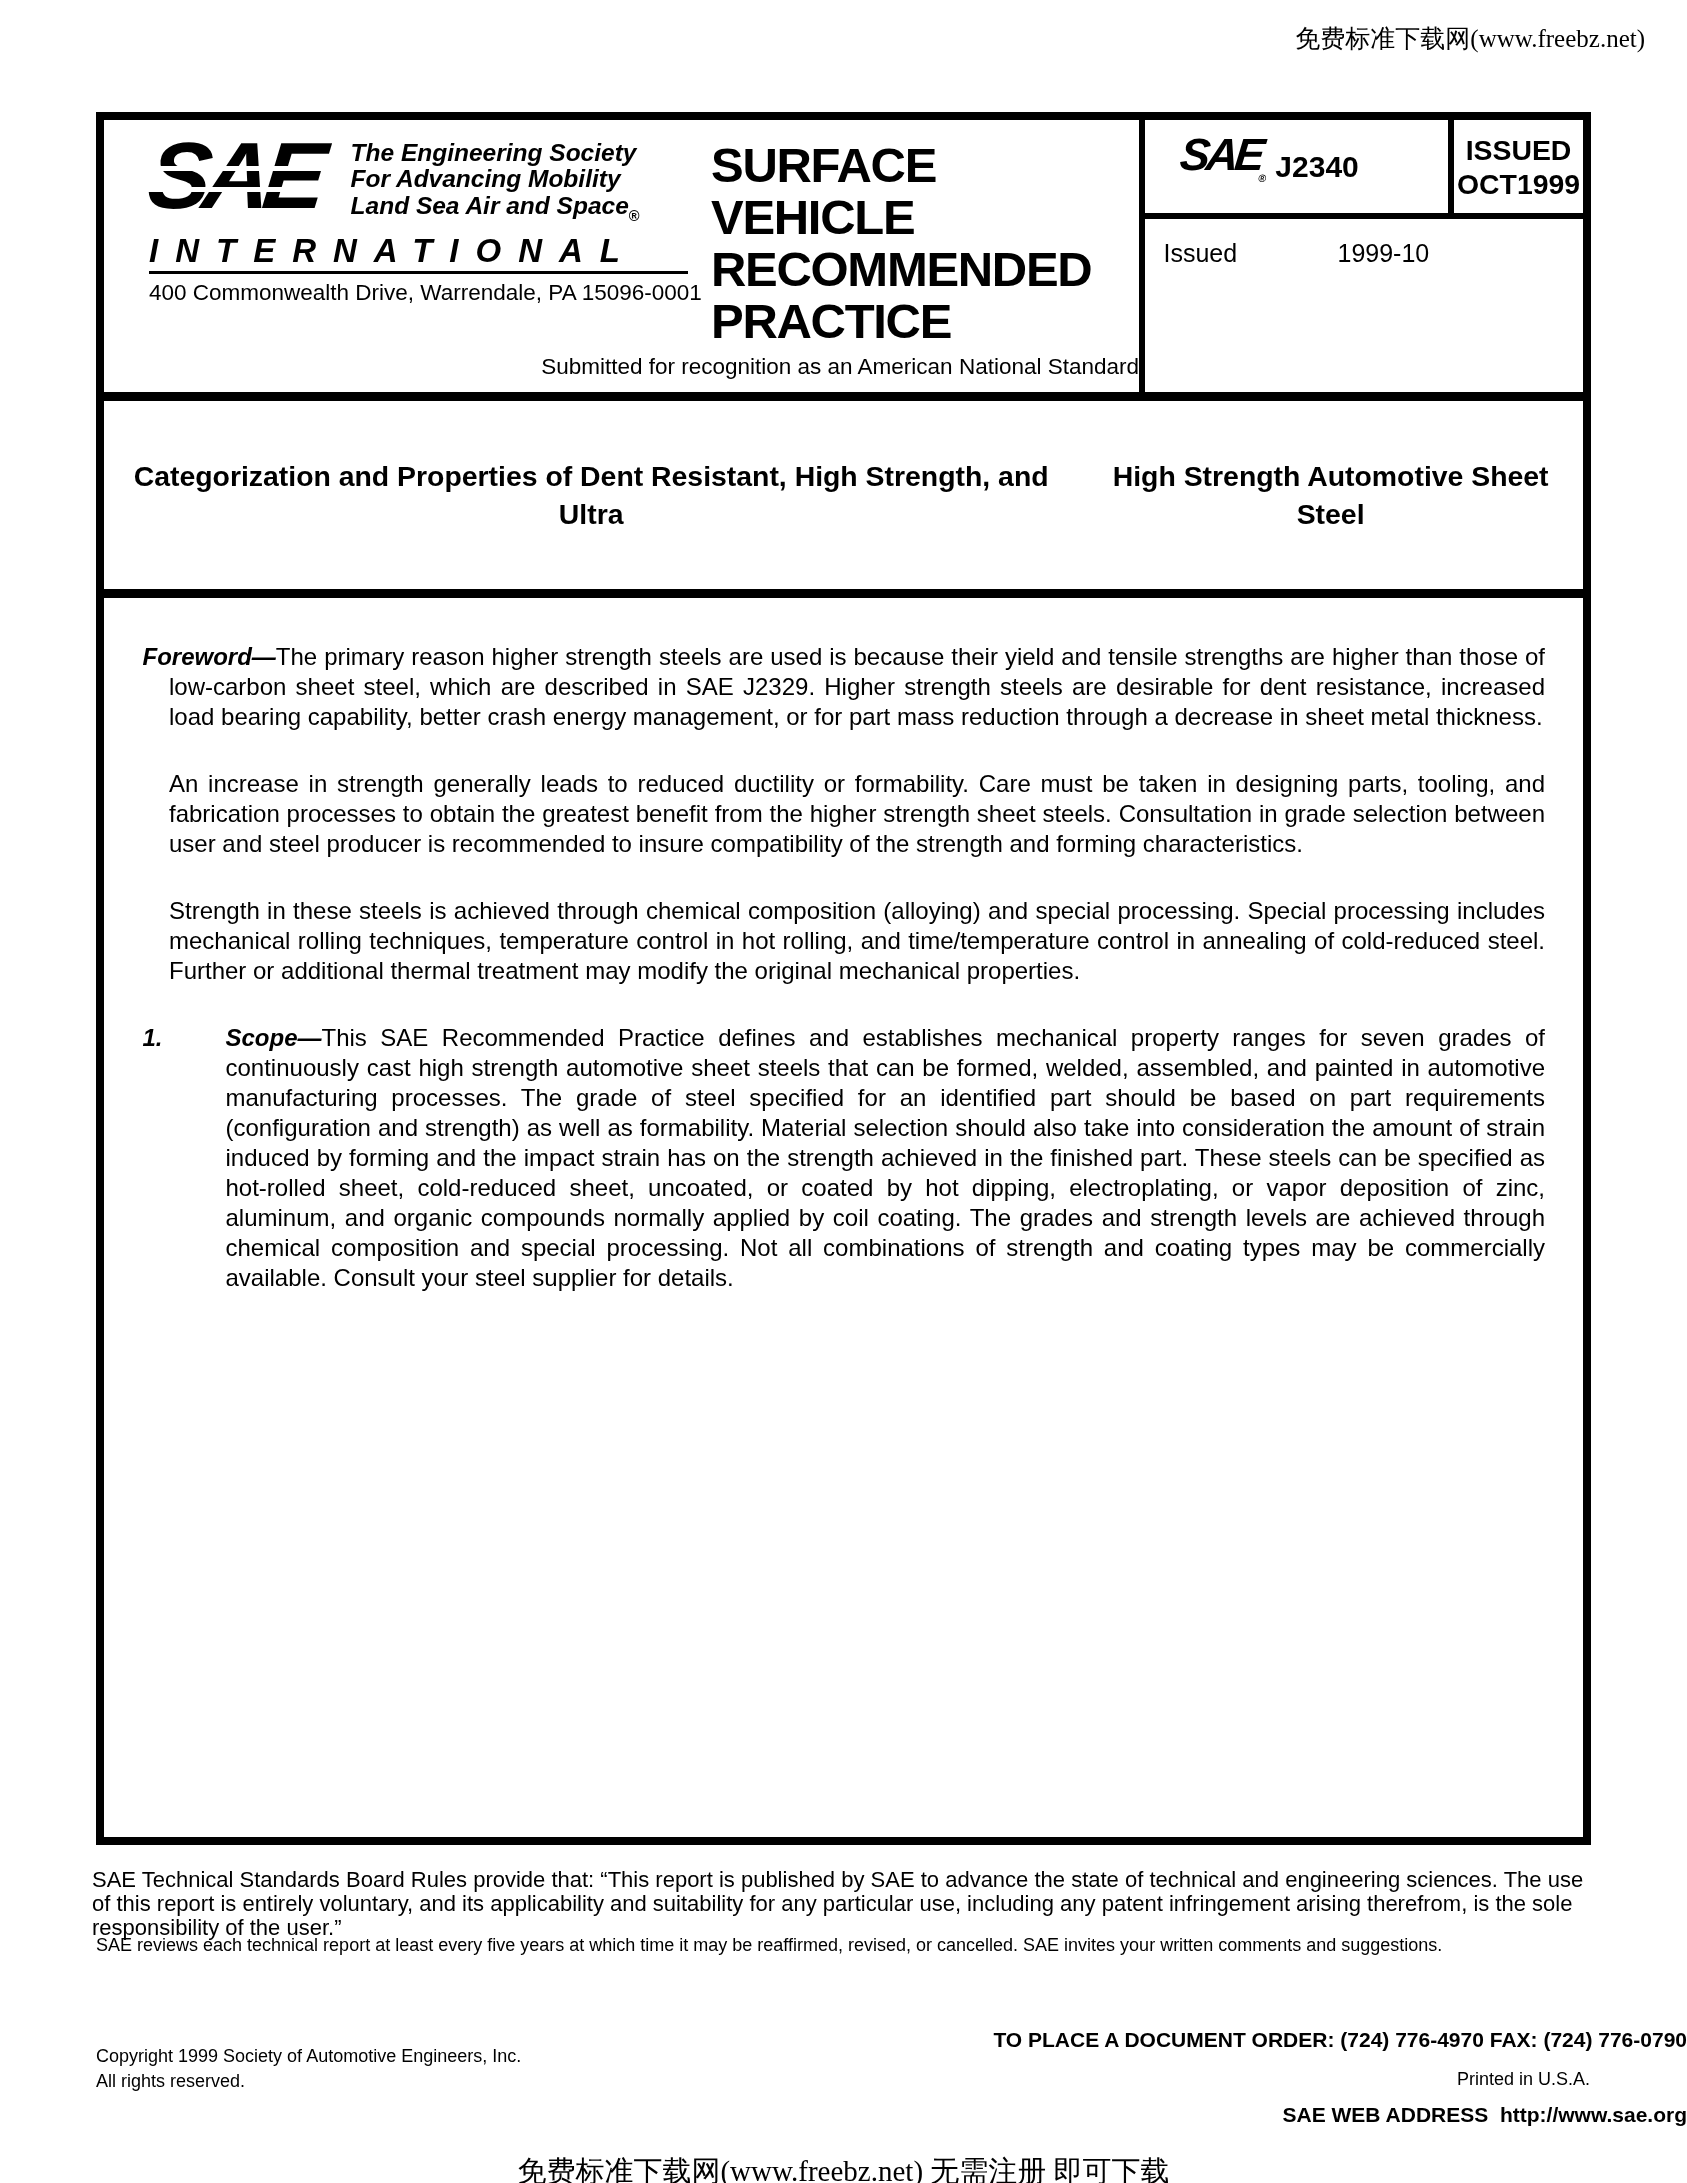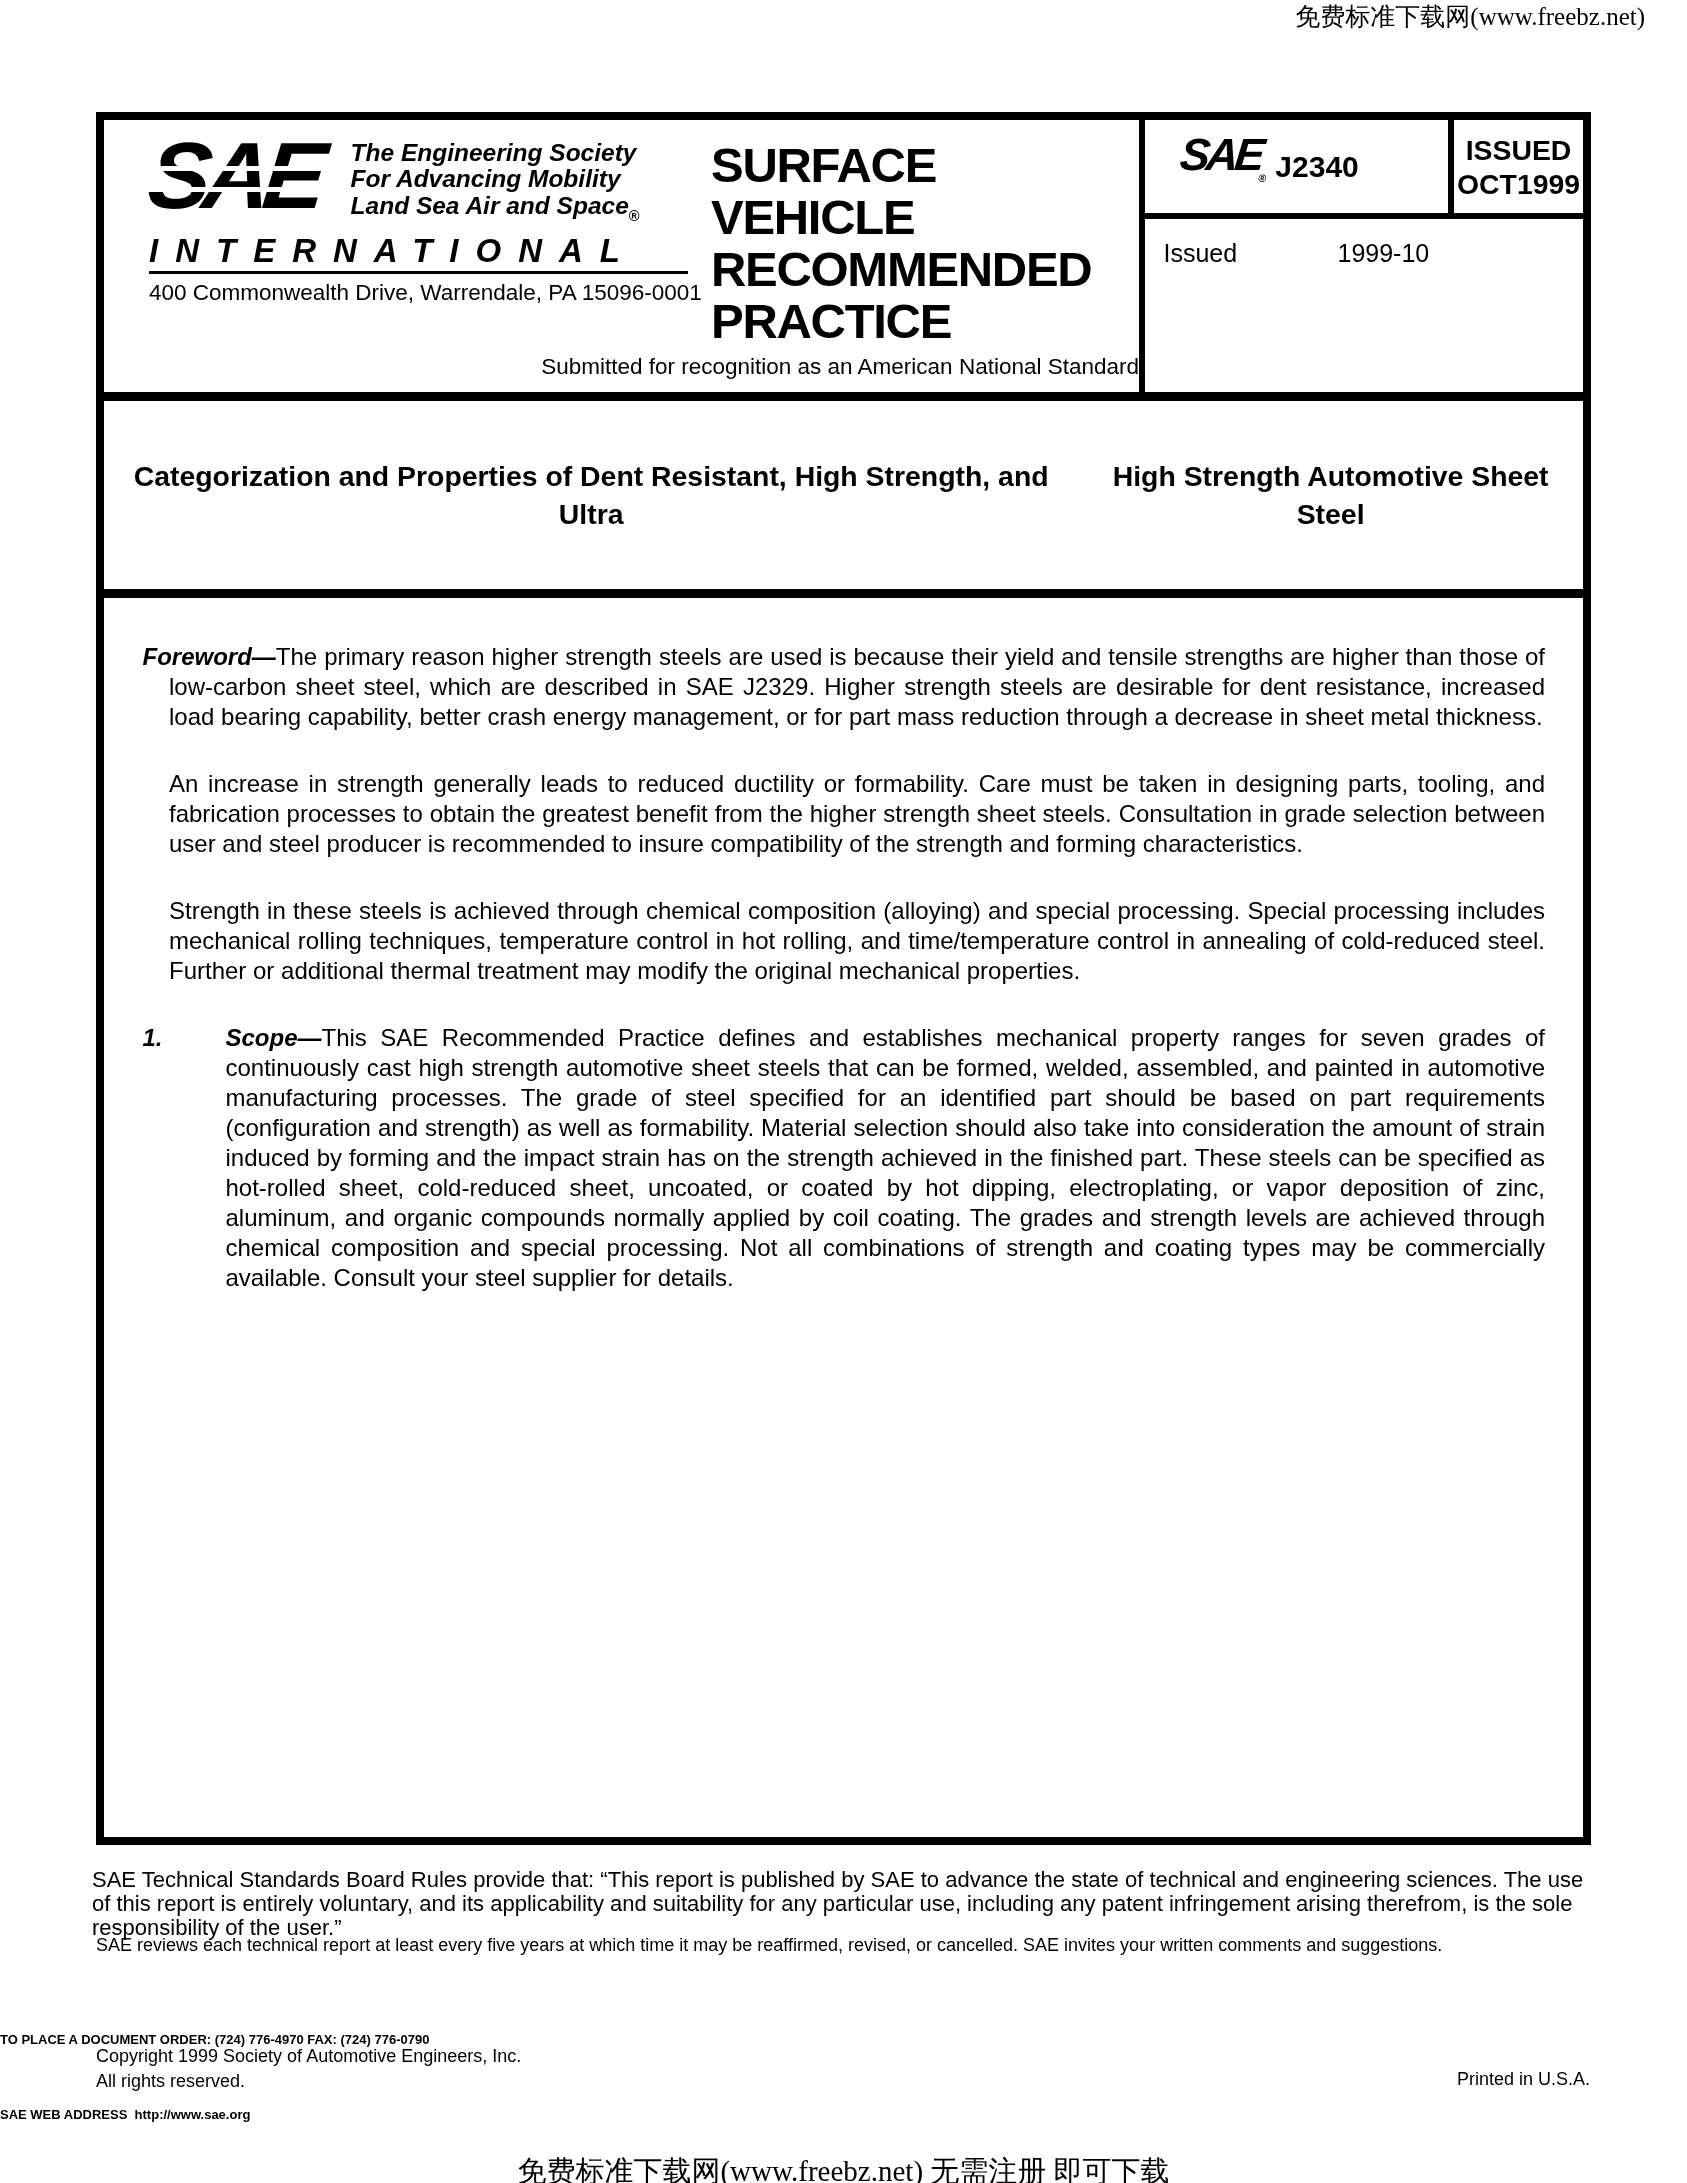--- a/index.html
+++ b/index.html
@@ -7,21 +7,21 @@
   .page {
     position: relative;
     width: 1687px;
     height: 2183px;
     background: #fff;
     color: #000;
     font-family: "Liberation Sans", sans-serif;
     overflow: hidden;
   }
   .wm-top {
-    position: absolute; top: 0; right: 42px;
+    position: absolute; top: 22px; right: 42px;
     font-family: "Liberation Serif", "DejaVu Serif", serif;
     font-size: 25px;
   }
   .outer-box {
     position: absolute; left: 96px; top: 112px;
     width: 1495px; height: 1733px;
     border: 8px solid #000;
     background: #fff;
   }
   
@@ -99,21 +99,21 @@
   .para + .para, .scope-row { margin-top: 37px; }
   .lead { font-weight: bold; font-style: italic; }
   .scope-row { display: flex; }
   .scope-num { width: 83px; flex: none; margin-left: -26.5px; font-weight: bold; font-style: italic; }
   .scope-text { flex: 1; text-align: justify; }
   
   .foot-rules { position: absolute; left: 92px; top: 1868px; width: 1497px; font-size: 22px; line-height: 24px; }
   .foot-review { position: absolute; left: 96px; top: 1933px; width: 1497px; font-size: 18px; line-height: 24px; }
   .order-block {
     position: absolute; left: 0; top: 1977px; width: 100%;
-    text-align: left; font-weight: bold; font-size: 13px; line-height: 25px;
+    text-align: right; font-weight: bold; font-size: 21px; line-height: 25px;
     white-space: pre-wrap;
   }
   .copyright-block { position: absolute; left: 96px; top: 2044px; font-size: 18px; line-height: 24.5px; }
   .printed { position: absolute; right: 97px; top: 2069px; font-size: 18px; }
   .wm-bottom {
     position: absolute; left: 0; top: 2141px; width: 100%;
     text-align: center;
     font-family: "Liberation Serif", "DejaVu Serif", serif;
     font-size: 29px;
     margin-top: 11px;

